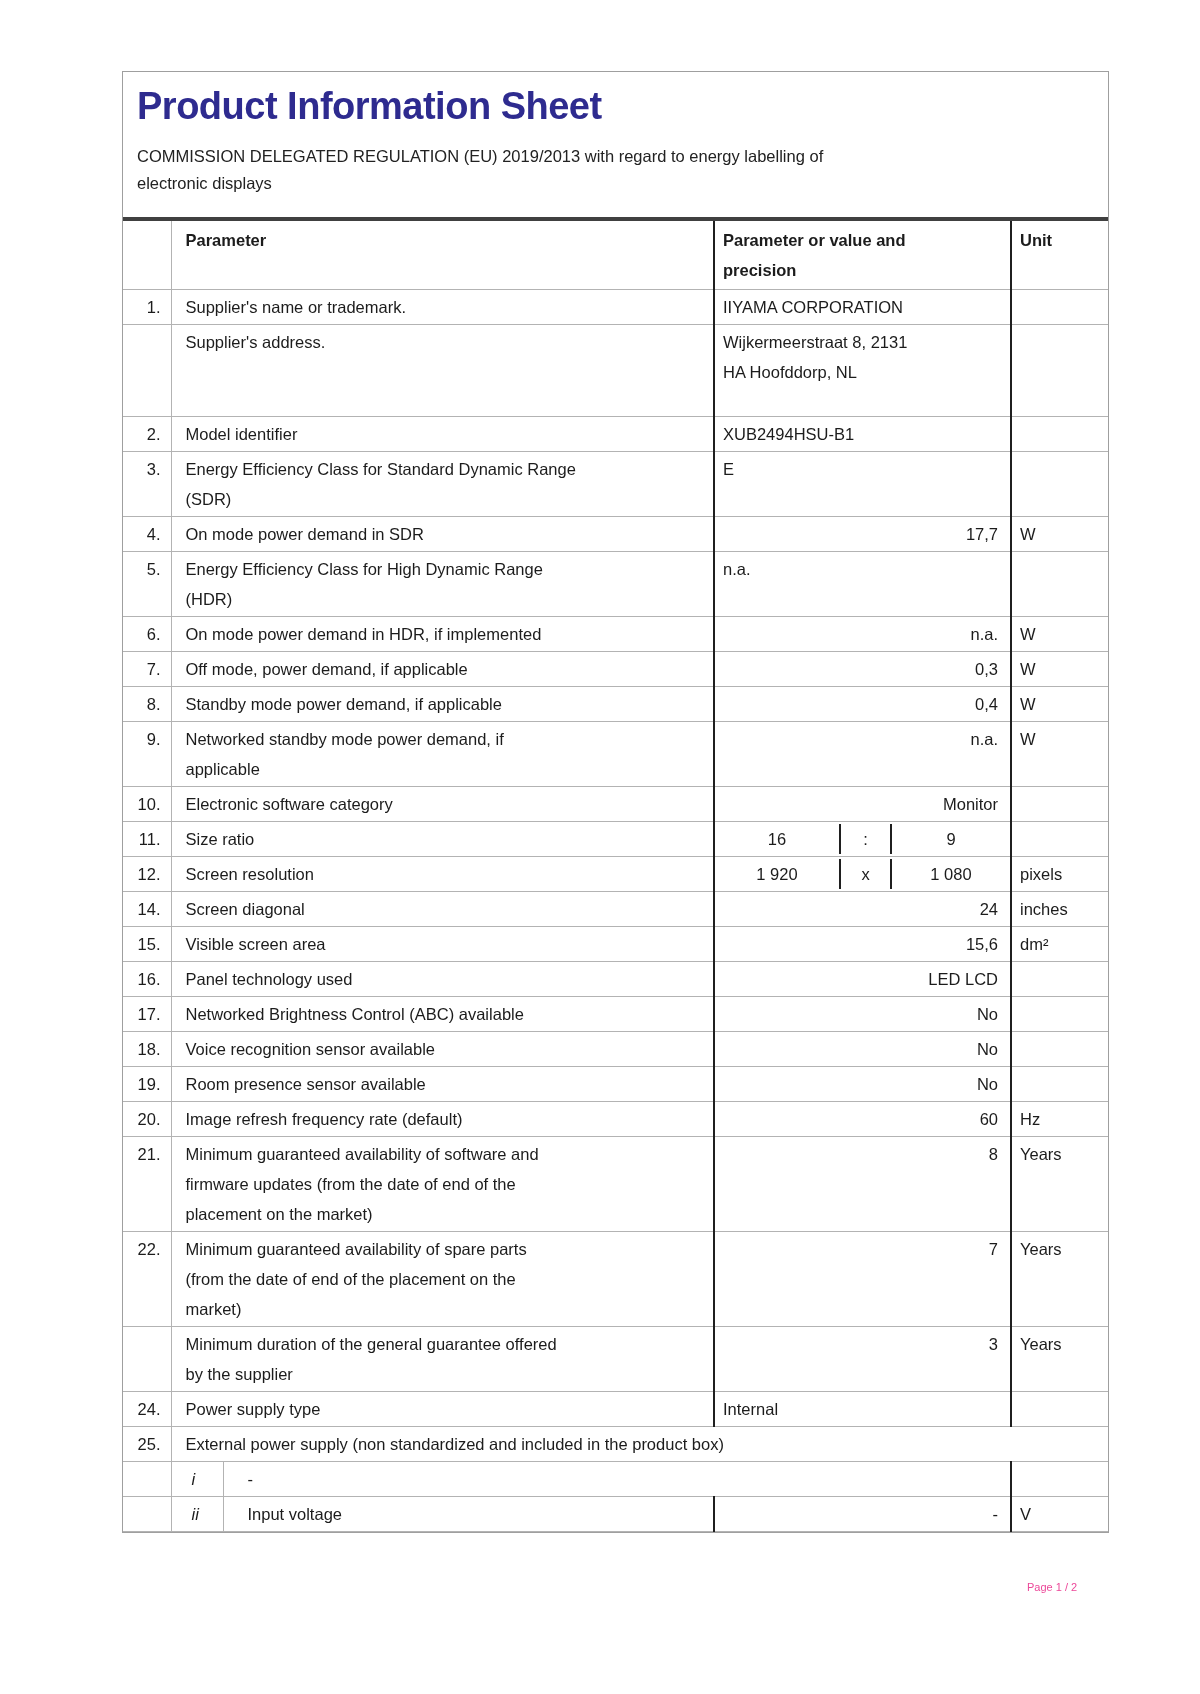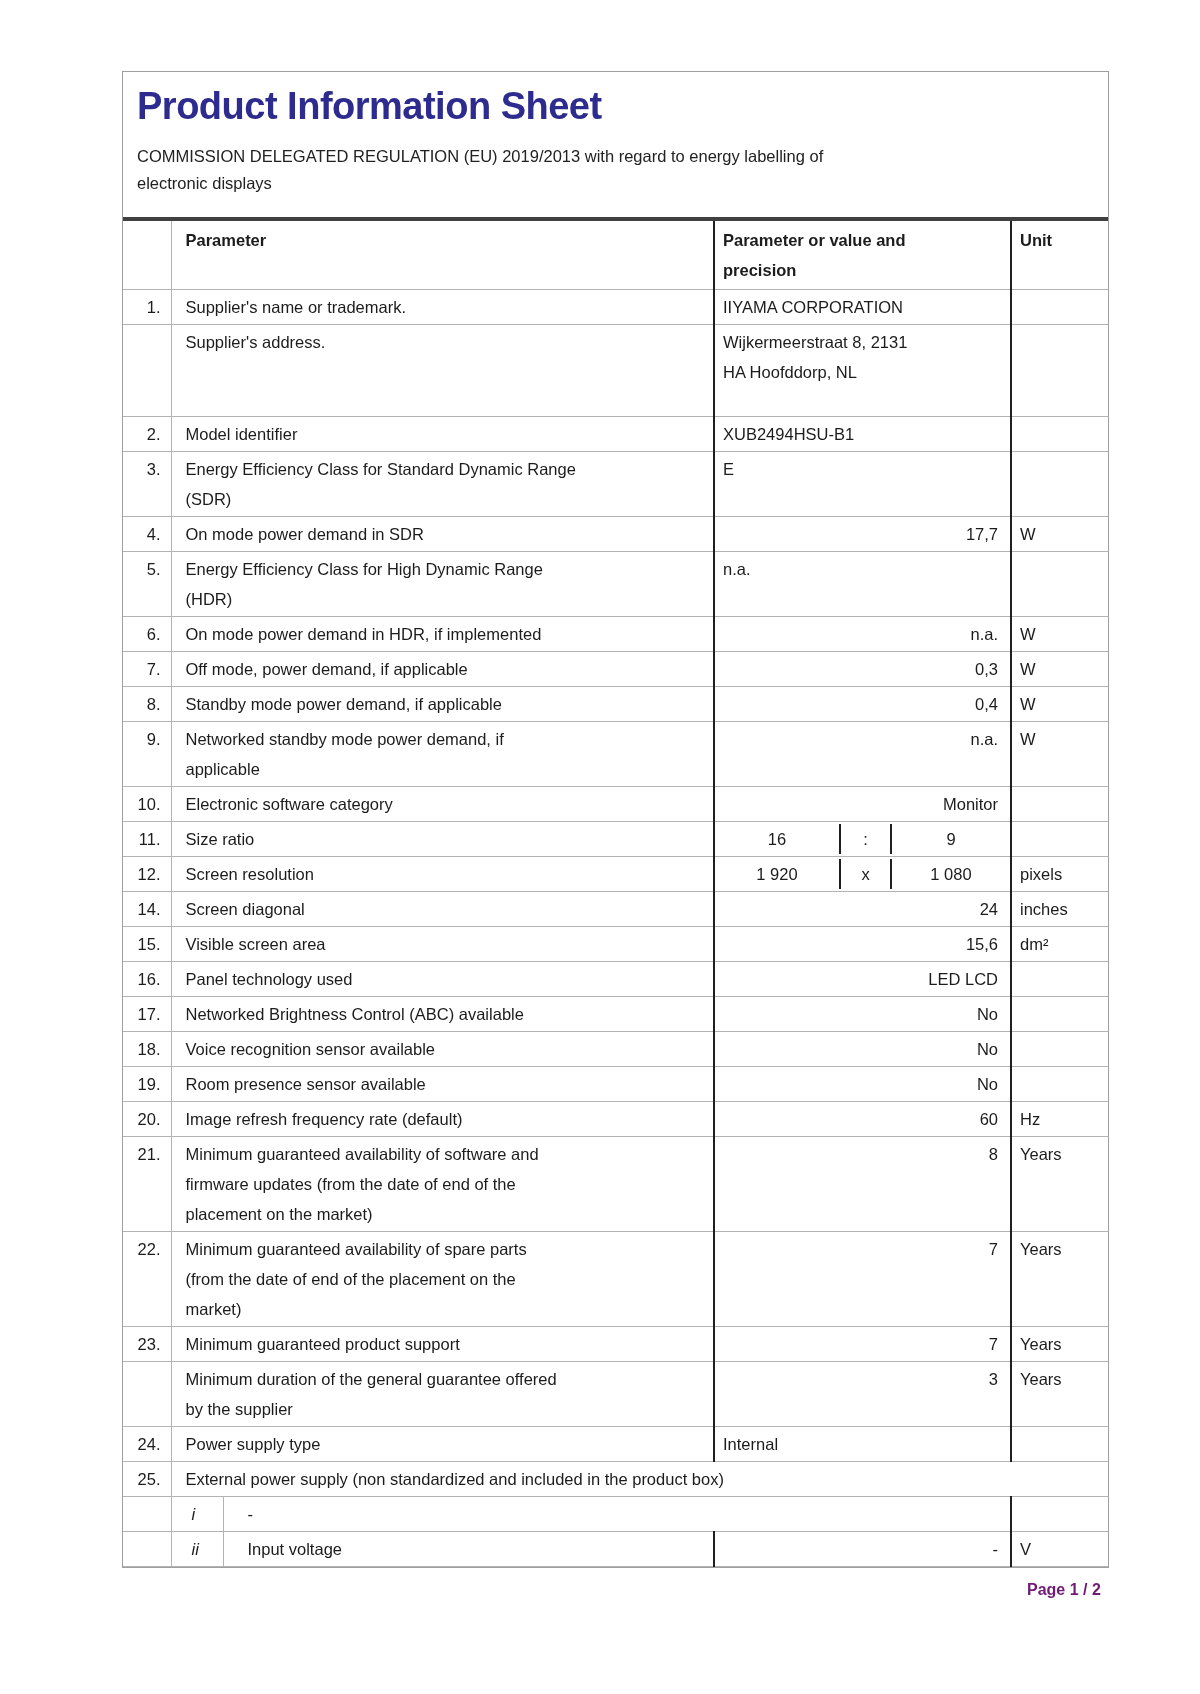--- a/index.html
+++ b/index.html
@@ -58,21 +58,21 @@
   td.split-cell { padding:2px 0; }
   .split { display:flex; align-items:flex-start; }
   .split .part.first { flex:0 0 124px; text-align:center; }
   .split .sep  { flex:0 0 49px; text-align:center; border-left:2px solid #1f1f1f; border-right:2px solid #1f1f1f; }
   .split .part.second { flex:1 1 auto; text-align:center; }
 
   tbody tr:nth-child(2) { height:92px; }  
 
   .footer {
     position:absolute; left:1027px; top:1581px;
-    font-size:16px; color:#701a75;font-weight:bold;
+    font-size:11px; color:#ec4899;
   }
 </style>
 </head>
 <body>
 
 <div class="sheet">
   <h1 class="title">Product Information Sheet</h1>
   <p class="subtitle">COMMISSION DELEGATED REGULATION (EU) 2019/2013 with regard to energy labelling of
 electronic displays</p>
 
@@ -228,26 +228,20 @@
         </tr>
         <tr>
           <td class="num">22.</td>
           <td class="label" colspan="2">Minimum guaranteed availability of spare parts
 (from the date of end of the placement on the
 market)</td>
           <td class="value right">7</td>
           <td class="unit">Years</td>
         </tr>
         <tr>
-          <td class="num">23.</td>
-          <td class="label" colspan="2">Minimum guaranteed product support</td>
-          <td class="value right">7</td>
-          <td class="unit">Years</td>
-        </tr>
-        <tr>
           <td class="num"></td>
           <td class="label" colspan="2">Minimum duration of the general guarantee offered
 by the supplier</td>
           <td class="value right">3</td>
           <td class="unit">Years</td>
         </tr>
         <tr>
           <td class="num">24.</td>
           <td class="label" colspan="2">Power supply type</td>
           <td class="value left">Internal</td>

